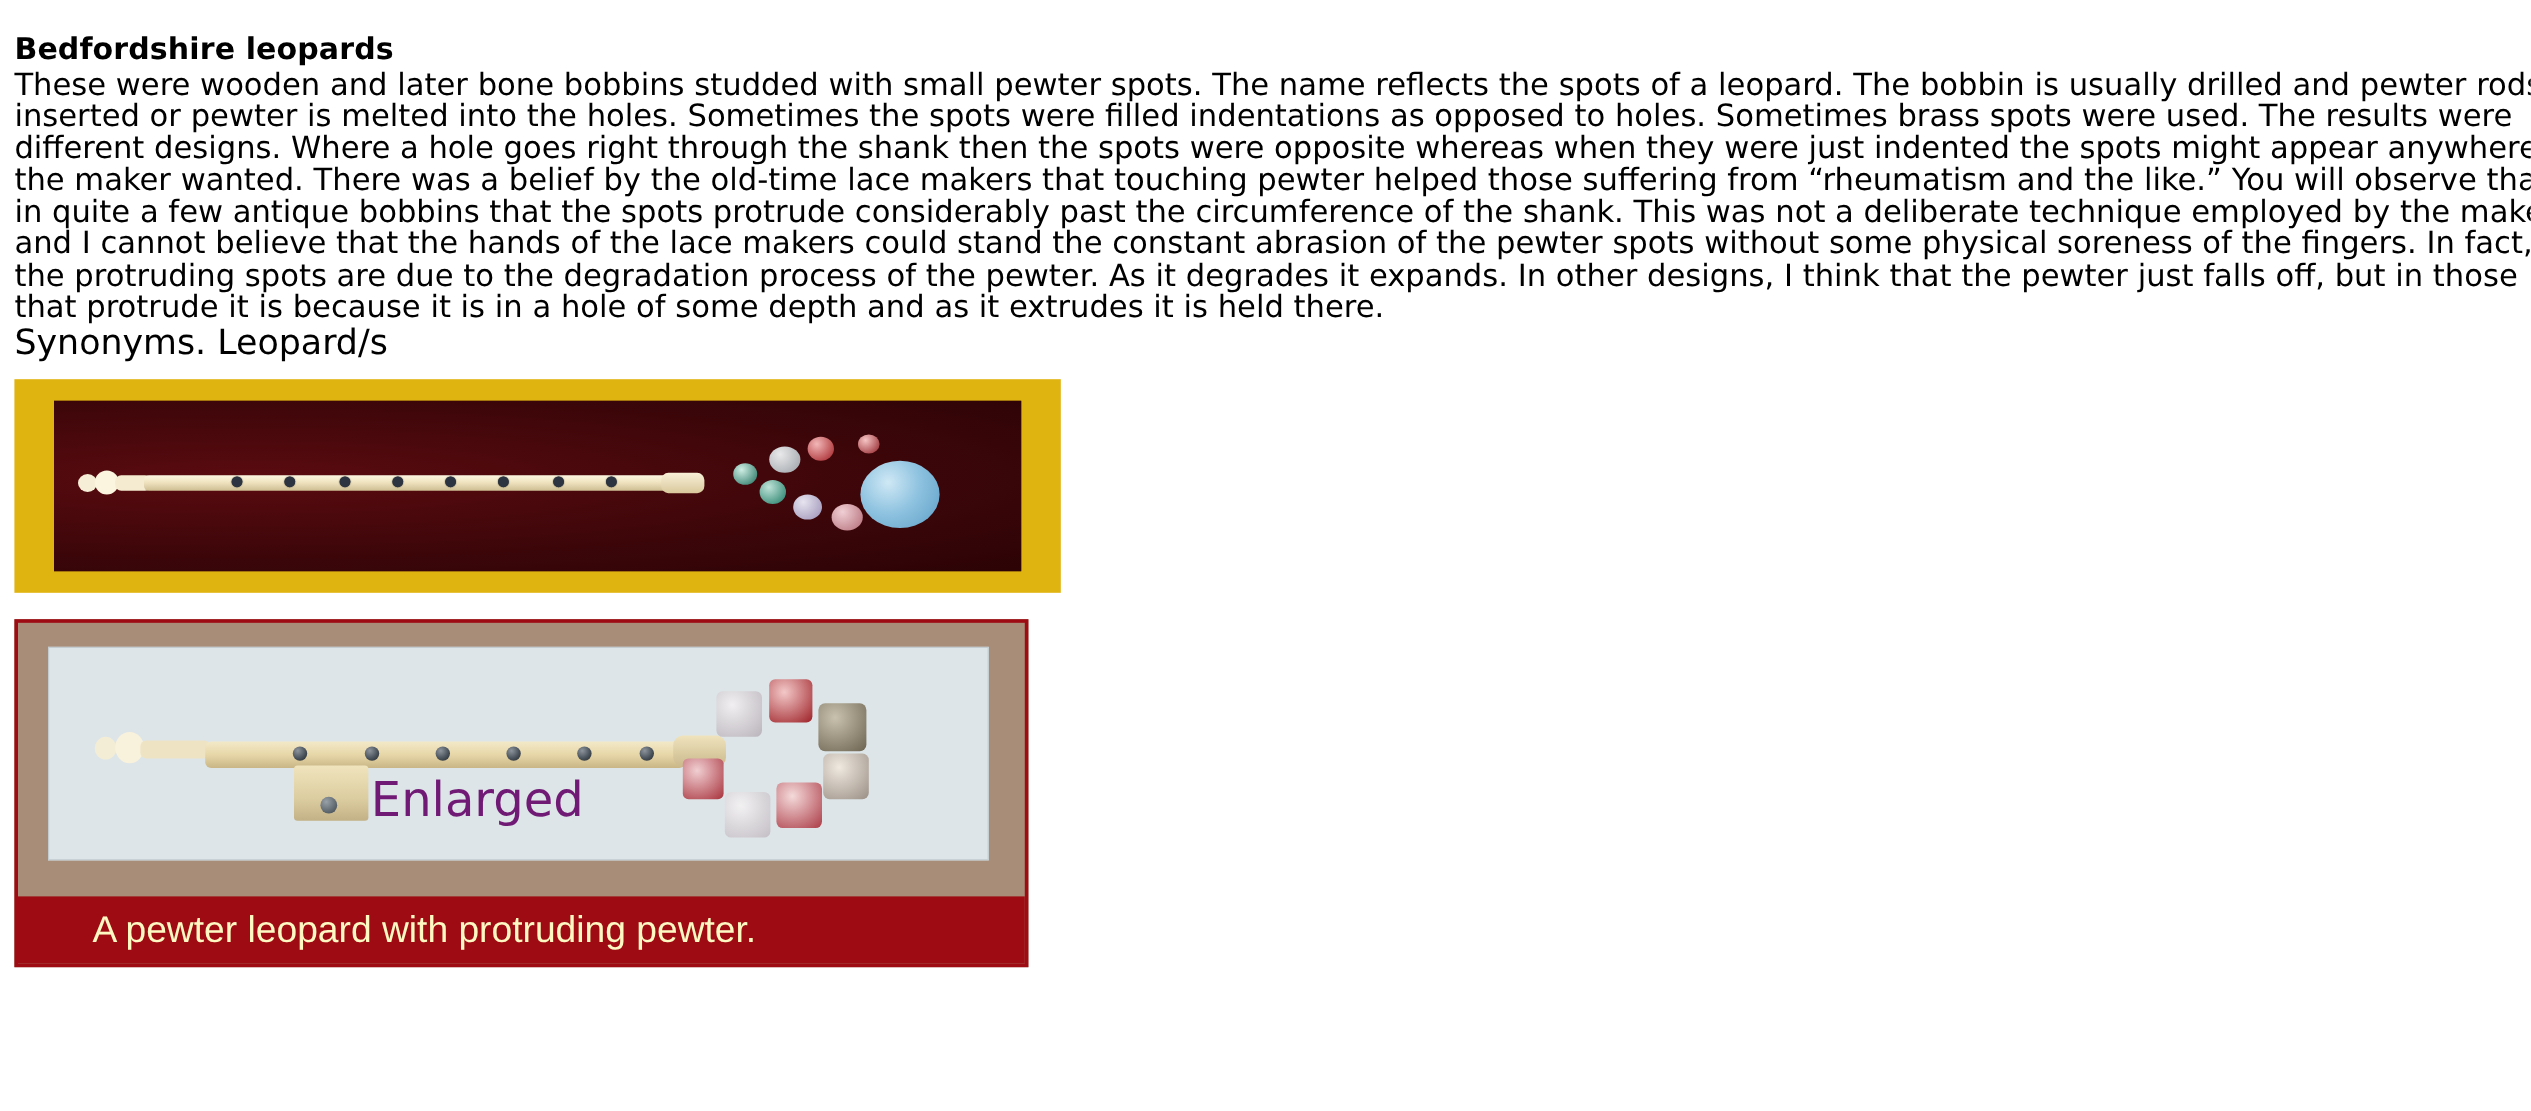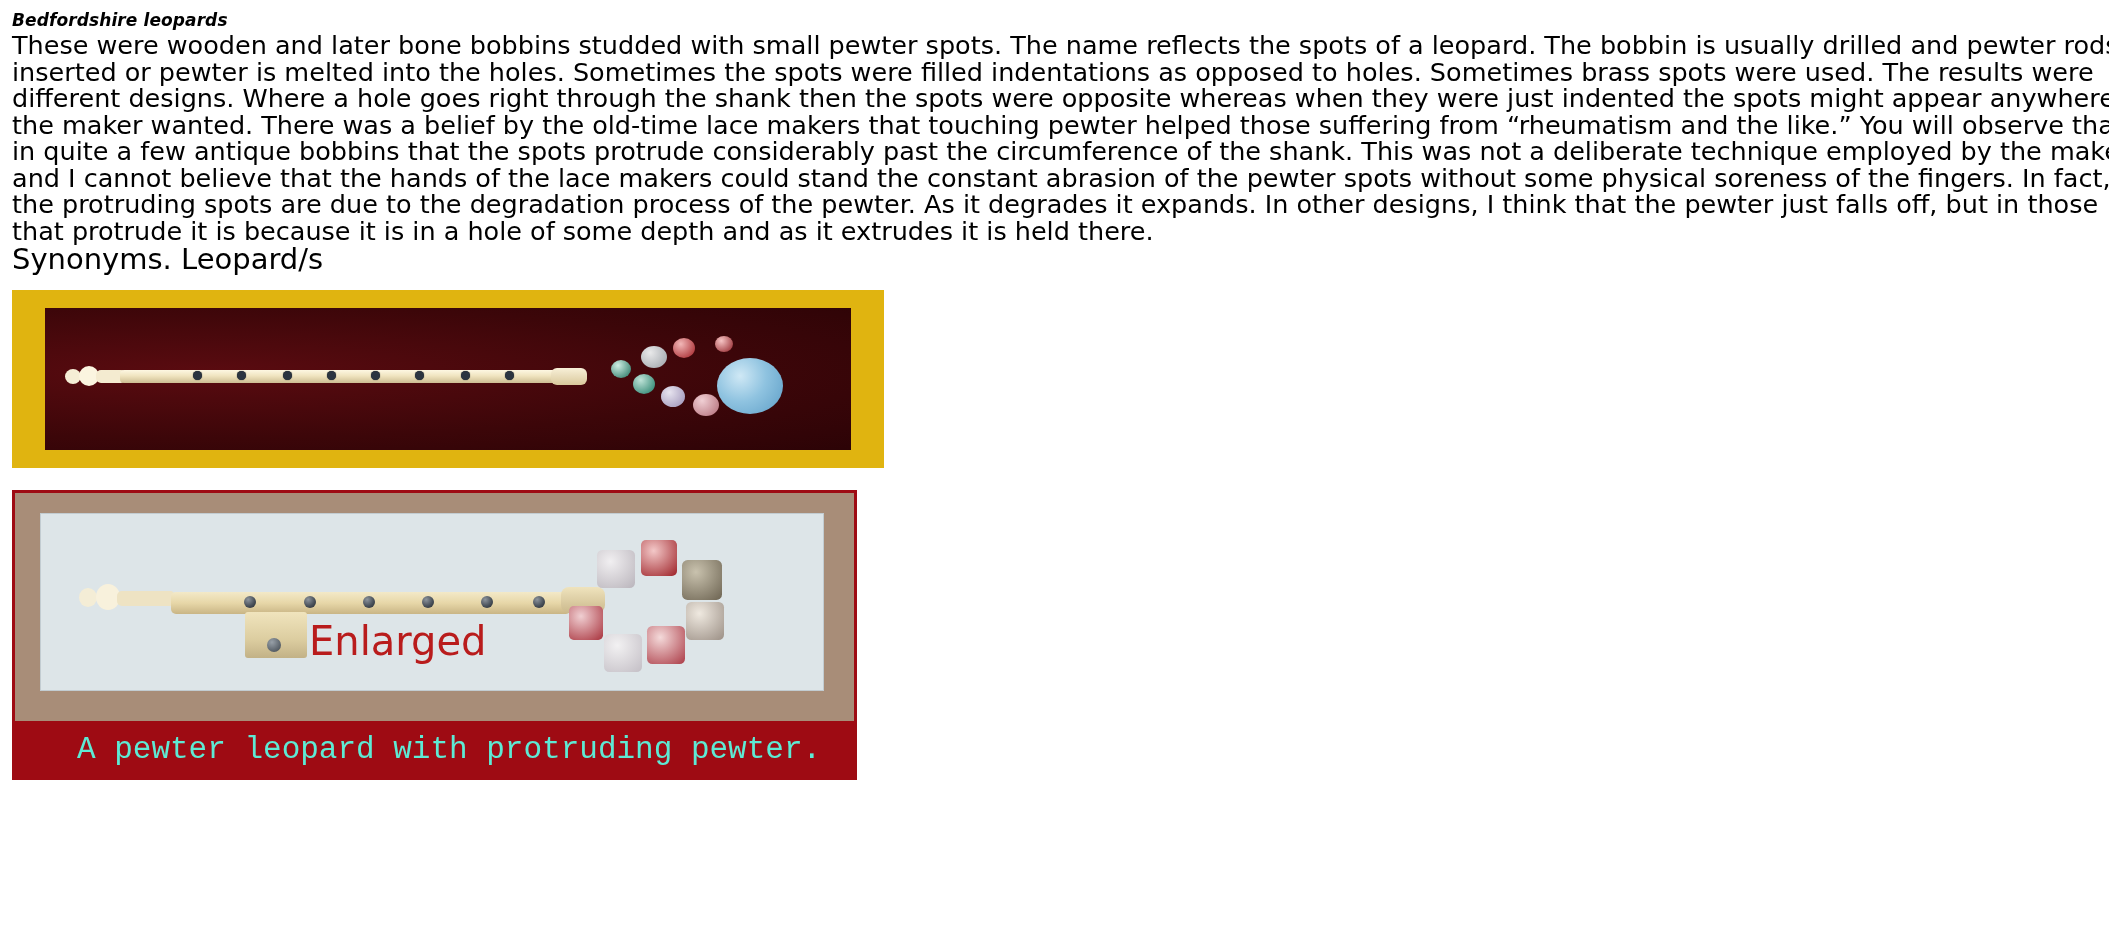--- a/index.html
+++ b/index.html
@@ -12,26 +12,25 @@
     height: 926px;
     font-family: "DejaVu Sans", sans-serif;
     color: #000000;
     overflow: hidden;
   }
   .page {
     padding: 10px 0 0 12px;
     box-sizing: border-box;
   }
   .entry-title {
-    font-size: 17px;
+    font-size: 25px;
     font-weight: bold;
     line-height: 1.18;
-    margin: 0 0 2px 0;
+    margin: 16px 0 2px 0;
     letter-spacing: 0.1px;
-    font-style: italic;
   }
   .entry-body {
     font-size: 25.5px;
     line-height: 1.04;
     margin: 0;
     white-space: normal;
     width: 2130px;
   }
   .meta-line {
     font-size: 29px;
@@ -143,22 +142,22 @@
     background: #dde5e8;
     border: 1px solid #c2ccd1;
     overflow: hidden;
   }
   .fig2-caption {
     position: absolute;
     left: 0; bottom: 0;
     width: 100%;
     height: 56px;
     background: #9e0b13;
-    color: #5eead4;
-    font-family: Liberation Mono, monospace;
+    color: #fef9c3;
+    font-family: Liberation Sans, sans-serif;
     font-size: 31px;
     display: flex;
     align-items: center;
     padding-left: 62px;
     box-sizing: border-box;
   }
   .bobbin2 .shank2 {
     position: absolute;
     left: 130px; top: 78px;
     width: 400px; height: 22px;
@@ -183,21 +182,21 @@
   .fig2 .g4 { left: 645px; top: 88px; width: 38px; height: 38px; background: radial-gradient(circle at 35% 30%, #efe9e0, #9b8f85); }
   .fig2 .g5 { left: 606px; top: 112px; width: 38px; height: 38px; background: radial-gradient(circle at 35% 30%, #f4dada, #ab3b46); }
   .fig2 .g6 { left: 563px; top: 120px; width: 38px; height: 38px; background: radial-gradient(circle at 35% 30%, #f2f1f2, #c3bec5); }
   .fig2 .g7 { left: 528px; top: 92px; width: 34px; height: 34px; background: radial-gradient(circle at 35% 30%, #f0cfd2, #a8323c); }
 
   .enlarged-label {
     position: absolute;
     left: 268px; top: 104px;
     font-family: "DejaVu Sans", sans-serif;
     font-size: 40px;
-    color: #b91c1c;
+    color: #701a75;
   }
   .enlarged-chip {
     position: absolute;
     left: 204px; top: 98px;
     width: 62px; height: 46px;
     background: linear-gradient(180deg,#f0e4bd 0%,#dccda0 60%,#c2b186 100%);
     border-radius: 3px;
   }
   .enlarged-chip .cspot {
     position: absolute; left: 22px; top: 26px;

